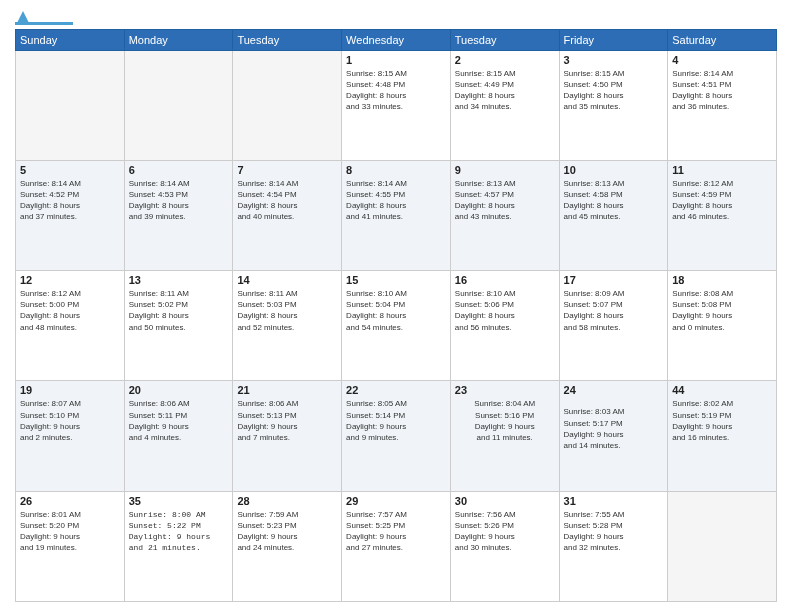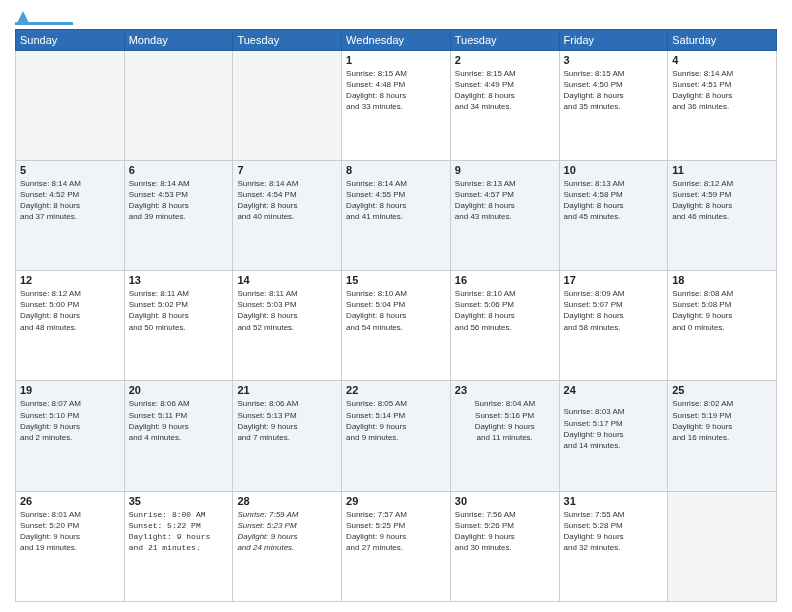--- a/index.html
+++ b/index.html
@@ -292,21 +292,21 @@
 and 11 minutes.</div>
           </td>
           <td style="background: rgb(240, 244, 248);">
             <span class="day-num">24</span>
             <div class="day-info" style="white-space: pre-line; margin-top: 10px;">Sunrise: 8:03 AM
 Sunset: 5:17 PM
 Daylight: 9 hours
 and 14 minutes.</div>
           </td>
           <td style="background: rgb(240, 244, 248);">
-            <span class="day-num">25</span>
+            <span class="day-num">44</span>
             <div class="day-info" style="white-space: pre-line;">Sunrise: 8:02 AM
 Sunset: 5:19 PM
 Daylight: 9 hours
 and 16 minutes.</div>
           </td>
         </tr>
         <tr>
           <td style="background: rgb(255, 255, 255);">
             <span class="day-num">26</span>
             <div class="day-info" style="white-space: pre-line;">Sunrise: 8:01 AM
@@ -316,21 +316,21 @@
           </td>
           <td style="background: rgb(255, 255, 255);">
             <span class="day-num">35</span>
             <div class="day-info" style="white-space: pre-line; font-family: Liberation Mono, monospace;">Sunrise: 8:00 AM
 Sunset: 5:22 PM
 Daylight: 9 hours
 and 21 minutes.</div>
           </td>
           <td style="background: rgb(255, 255, 255);">
             <span class="day-num">28</span>
-            <div class="day-info" style="white-space: pre-line; font-style: italic;">Sunrise: 7:59 AM
+            <div class="day-info" style="white-space: pre-line;">Sunrise: 7:59 AM
 Sunset: 5:23 PM
 Daylight: 9 hours
 and 24 minutes.</div>
           </td>
           <td style="background: rgb(255, 255, 255);">
             <span class="day-num">29</span>
             <div class="day-info" style="white-space: pre-line;">Sunrise: 7:57 AM
 Sunset: 5:25 PM
 Daylight: 9 hours
 and 27 minutes.</div>

